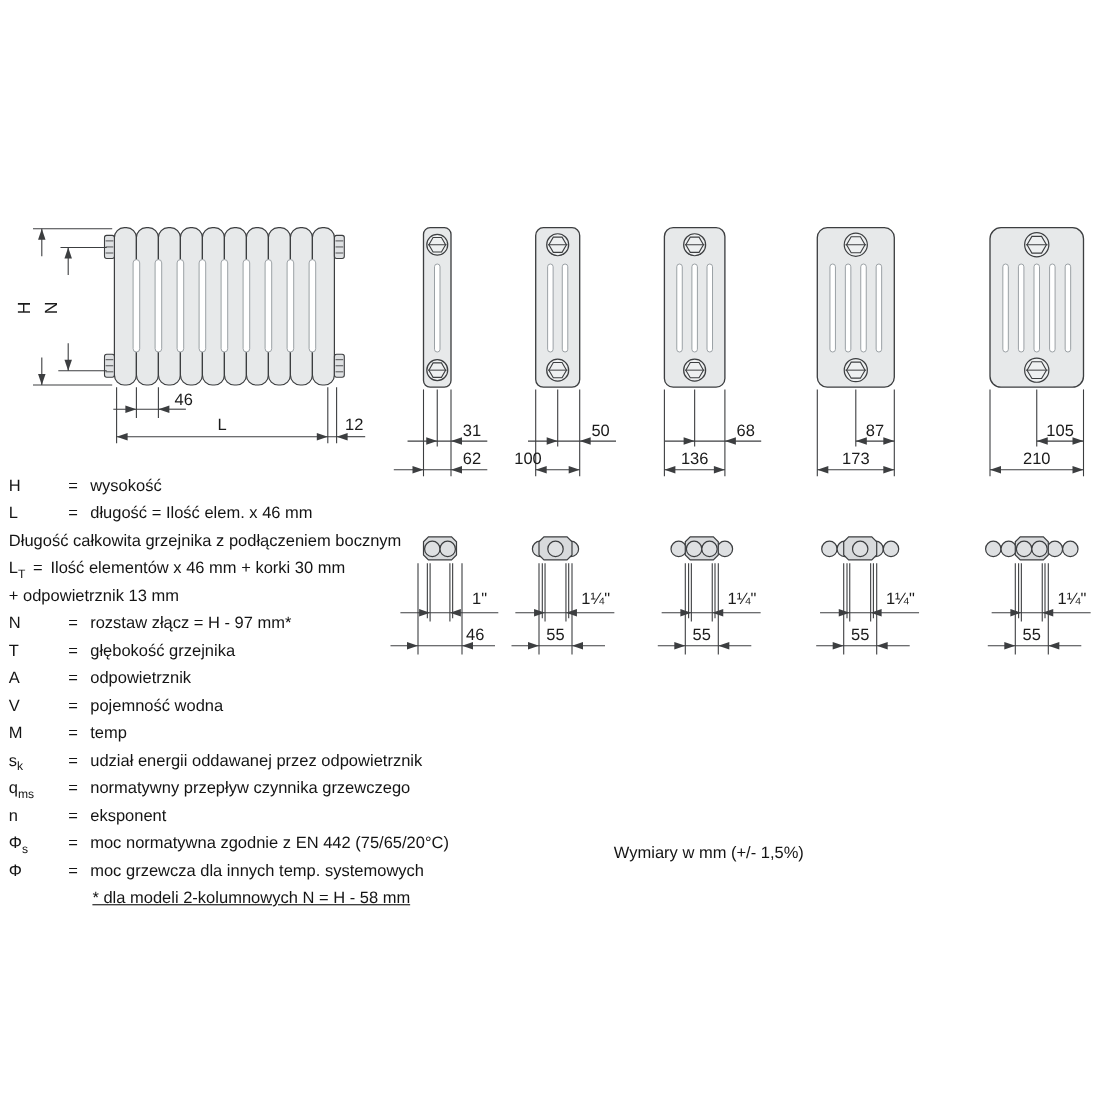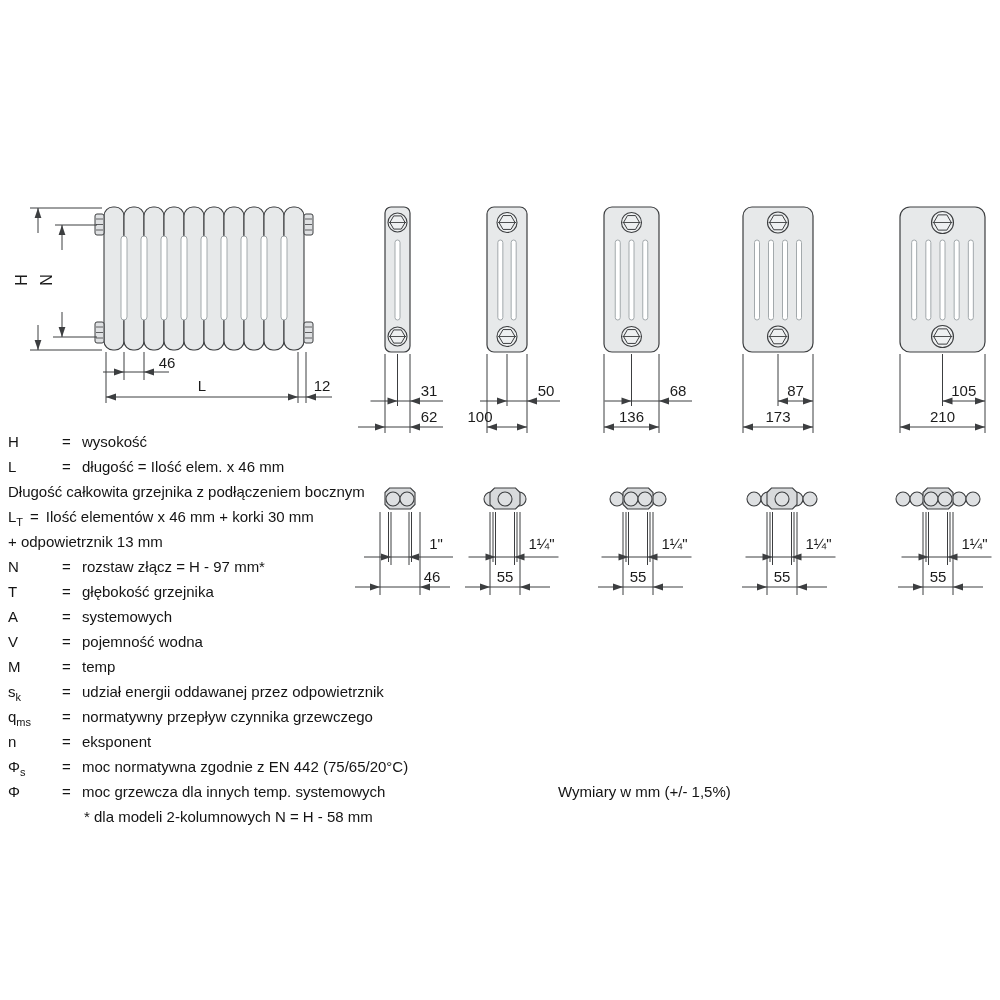--- a/index.html
+++ b/index.html
@@ -7,23 +7,23 @@
           font-family:"Liberation Sans",sans-serif;color:#141414;}
   svg{position:absolute;left:0;top:0;font-family:"Liberation Sans",sans-serif;}
   svg text{fill:#1b1b1b;}
   .legend{position:absolute;left:8px;top:429px;font-size:15px;color:#141414;}
   .lr{height:25px;line-height:25px;white-space:nowrap;}
   .lr.cols{display:flex;}
   .lr.cols .sym{width:54px;flex:0 0 auto;}
   .lr.cols .eq{width:20px;flex:0 0 auto;}
   .lr.inline .sym{margin-right:7px;}
   .lr.inline .eq{margin-right:7px;}
-  .lr.footnote{padding-left:76px;}
+  .lr.footnote{padding-left:76px;text-decoration:underline;}
   .sym sub{font-size:11px;}
-  .note{position:absolute;left:558px;top:783px;font-size:15px;color:#141414;text-align:center;}
+  .note{position:absolute;left:558px;top:767px;font-size:15px;color:#141414;text-align:center;}
 </style>
 </head>
 <body>
 
 <div class="canvas">
   <svg id="diagram" width="1000" height="1000" viewBox="0 0 1000 1000">
       <g>
         <rect x="104" y="207" width="20" height="143" rx="9" ry="9" fill="#e7e9ea" stroke="#3c3e40" stroke-width="1.1"></rect>
         <rect x="124" y="207" width="20" height="143" rx="9" ry="9" fill="#e7e9ea" stroke="#3c3e40" stroke-width="1.1"></rect>
         <rect x="144" y="207" width="20" height="143" rx="9" ry="9" fill="#e7e9ea" stroke="#3c3e40" stroke-width="1.1"></rect>
@@ -384,21 +384,21 @@
         <span class="desc">rozstaw złącz = H - 97 mm*</span>
       </div>
       <div class="lr cols">
         <span class="sym"><span class="sym-main">T</span></span>
         <span class="eq">=</span>
         <span class="desc">głębokość grzejnika</span>
       </div>
       <div class="lr cols">
         <span class="sym"><span class="sym-main">A</span></span>
         <span class="eq">=</span>
-        <span class="desc">systemowych</span>
+        <span class="desc">odpowietrznik</span>
       </div>
       <div class="lr cols">
         <span class="sym"><span class="sym-main">V</span></span>
         <span class="eq">=</span>
         <span class="desc">pojemność wodna</span>
       </div>
       <div class="lr cols">
         <span class="sym"><span class="sym-main">M</span></span>
         <span class="eq">=</span>
         <span class="desc">temp</span>

